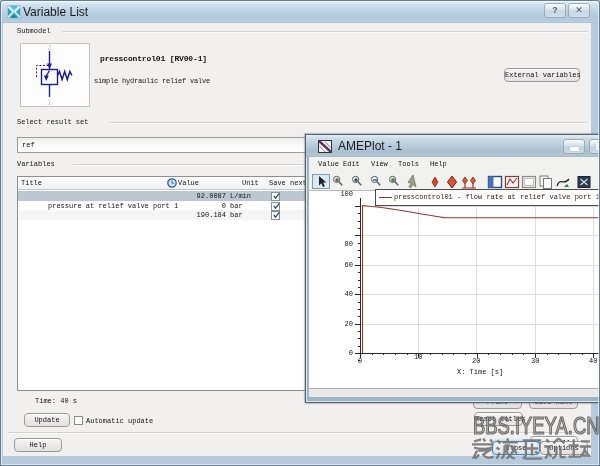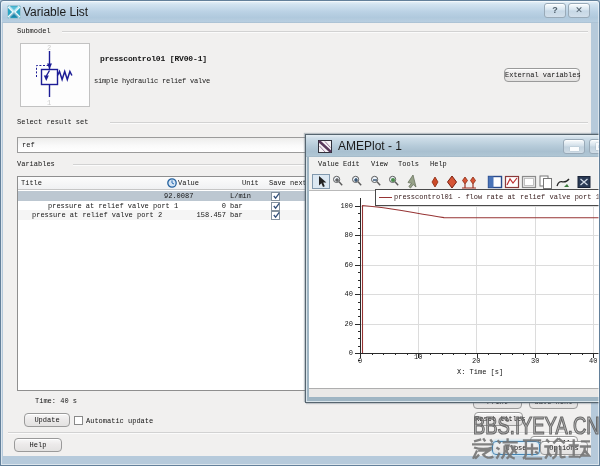--- a/index.html
+++ b/index.html
@@ -72,28 +72,27 @@
   <div class="t7" style="left:21px;top:179px">Title</div>
   <svg class="abs" style="left:167px;top:178px" width="10" height="10" viewBox="0 0 10 10">
     <circle cx="5" cy="5" r="4.2" fill="#d4e4f4" stroke="#25629f" stroke-width="1.3"></circle>
     <path d="M5,5 L5,2.4 M5,5 L7,6" stroke="#2a6db5" stroke-width="1"></path>
   </svg>
   <div class="t7" style="left:178px;top:179px">Value</div>
   <div class="t7" style="left:242px;top:179px">Unit</div>
   <div class="t7" style="left:269px;top:179px">Save next</div>
 
   <div class="abs" style="left:18px;top:191px;width:569px;height:9.5px;background:#bcc7d1"></div>
-  <div class="t7" style="left:164px;top:192px;width:62px;">92.0087</div>
+  <div class="t7" style="left:164px;top:192px;width:62px;text-align:right">92.0087</div>
   <div class="t7" style="left:230px;top:192px">L/min</div>
   <div class="t7" style="left:48px;top:201.5px">pressure at relief valve port 1</div>
   <div class="t7" style="left:164px;top:201.5px;width:62px;text-align:right">0</div>
   <div class="t7" style="left:230px;top:201.5px">bar</div>
   <div class="abs" style="left:18px;top:210px;width:569px;height:9.5px;background:#f5f5f5"></div>
-  <div class="t7" style="left:32px;top:211px">pressure at relief valve port 2</div>
-  <div class="t7" style="left:164px;top:211px;width:62px;text-align:right">158.457</div>
+  <div class="t7" style="left:164px;top:211px;width:62px;text-align:right">190.184</div>
   <div class="t7" style="left:230px;top:211px">bar</div>
 
   <div class="abs chk" style="left:271px;top:192px">
       <svg width="9" height="9" viewBox="0 0 9 9">
         <path d="M1.8,4 L3.6,6.2 L7.2,1.4" stroke="#35517a" stroke-width="1.3" fill="none"></path>
       </svg>
     </div>
   <div class="abs chk" style="left:271px;top:201.5px">
       <svg width="9" height="9" viewBox="0 0 9 9">
         <path d="M1.8,4 L3.6,6.2 L7.2,1.4" stroke="#35517a" stroke-width="1.3" fill="none"></path>
@@ -257,22 +256,22 @@
     <div class="tick" style="left:159.9px;top:219px;width:1px;height:2px"></div>
     <div class="tick" style="left:183.3px;top:219px;width:1px;height:2px"></div>
     <div class="tick" style="left:194.9px;top:219px;width:1px;height:2px"></div>
     <div class="tick" style="left:206.6px;top:219px;width:1px;height:2px"></div>
     <div class="tick" style="left:218.2px;top:219px;width:1px;height:2px"></div>
     <div class="tick" style="left:241.6px;top:219px;width:1px;height:2px"></div>
     <div class="tick" style="left:253.2px;top:219px;width:1px;height:2px"></div>
     <div class="tick" style="left:264.9px;top:219px;width:1px;height:2px"></div>
     <div class="tick" style="left:276.5px;top:219px;width:1px;height:2px"></div>
 
-    <div class="yl" style="left:34px;top:68px">100</div>
-    <div class="yl" style="left:34px;top:97px">80</div>
+    <div class="yl" style="left:34px;top:56px">100</div>
+    <div class="yl" style="left:34px;top:106px">80</div>
     <div class="yl" style="left:34px;top:127px">60</div>
     <div class="yl" style="left:34px;top:156px">40</div>
     <div class="yl" style="left:34px;top:186px">20</div>
     <div class="yl" style="left:34px;top:215px">0</div>
 
     <div class="xl" style="left:53px;top:223px">0</div>
     <div class="xl" style="left:109px;top:219px">10</div>
     <div class="xl" style="left:167px;top:223px">20</div>
     <div class="xl" style="left:226px;top:223px">30</div>
     <div class="xl" style="left:284px;top:223px">40</div>

